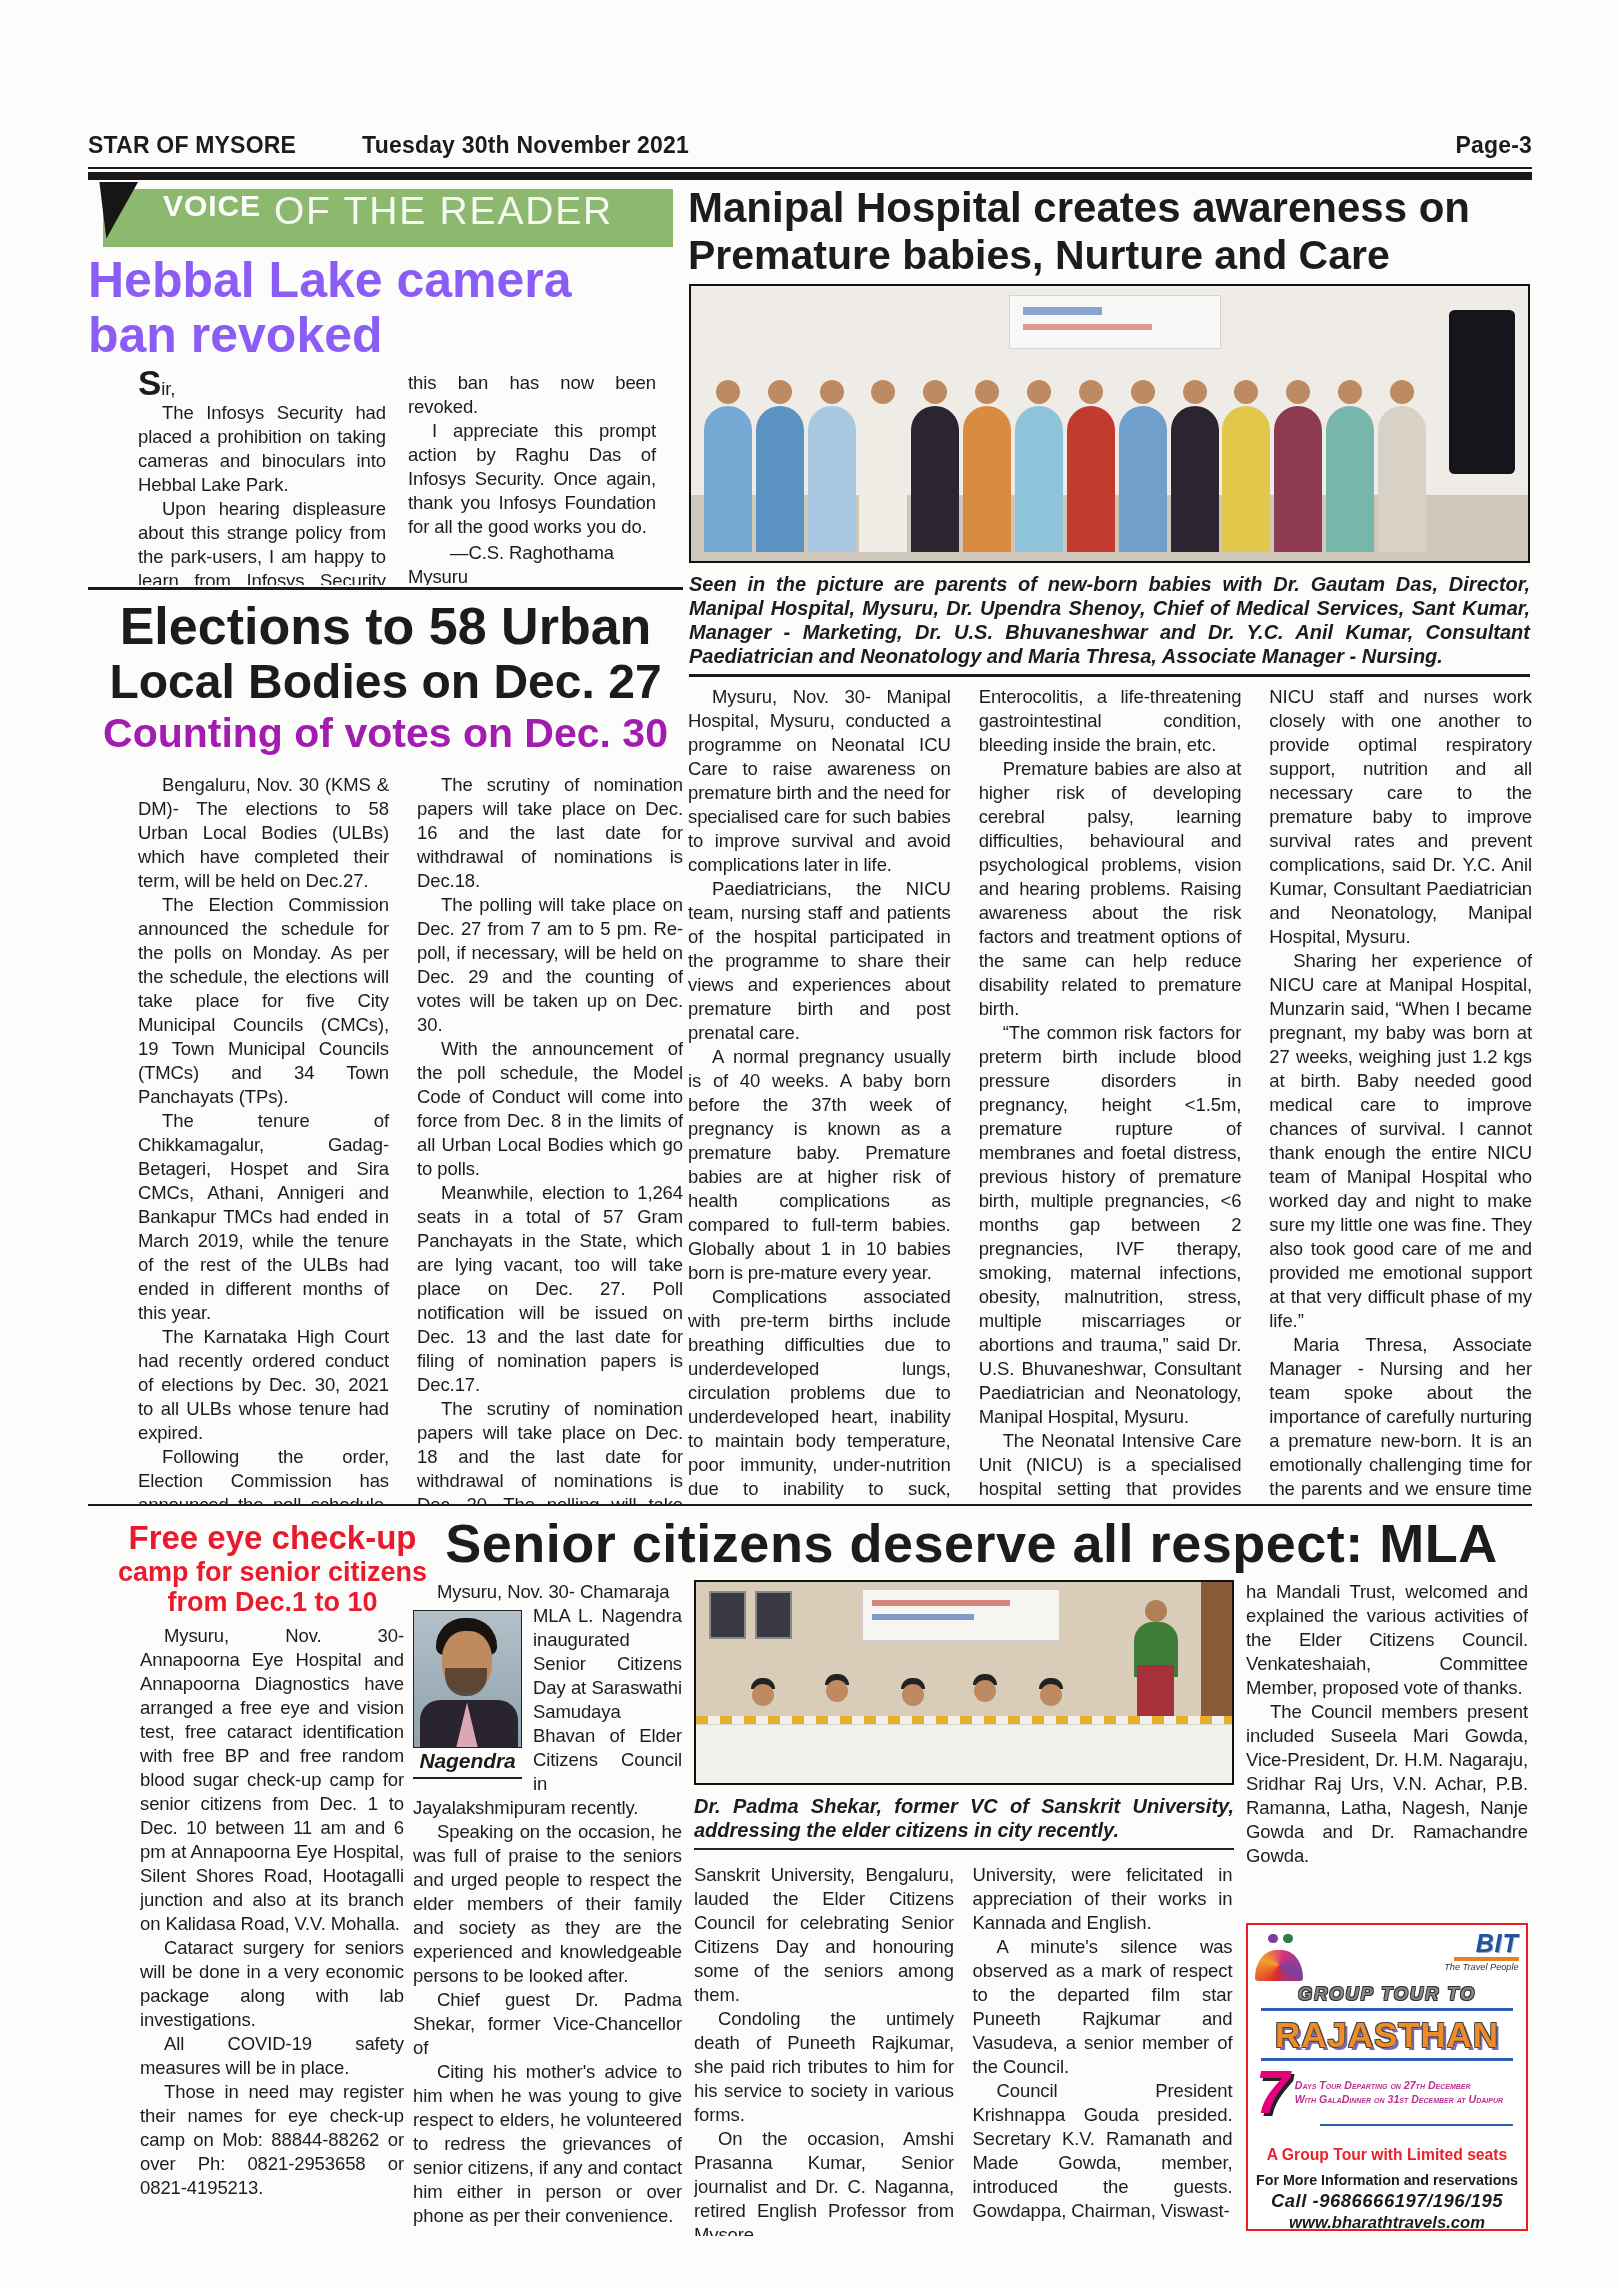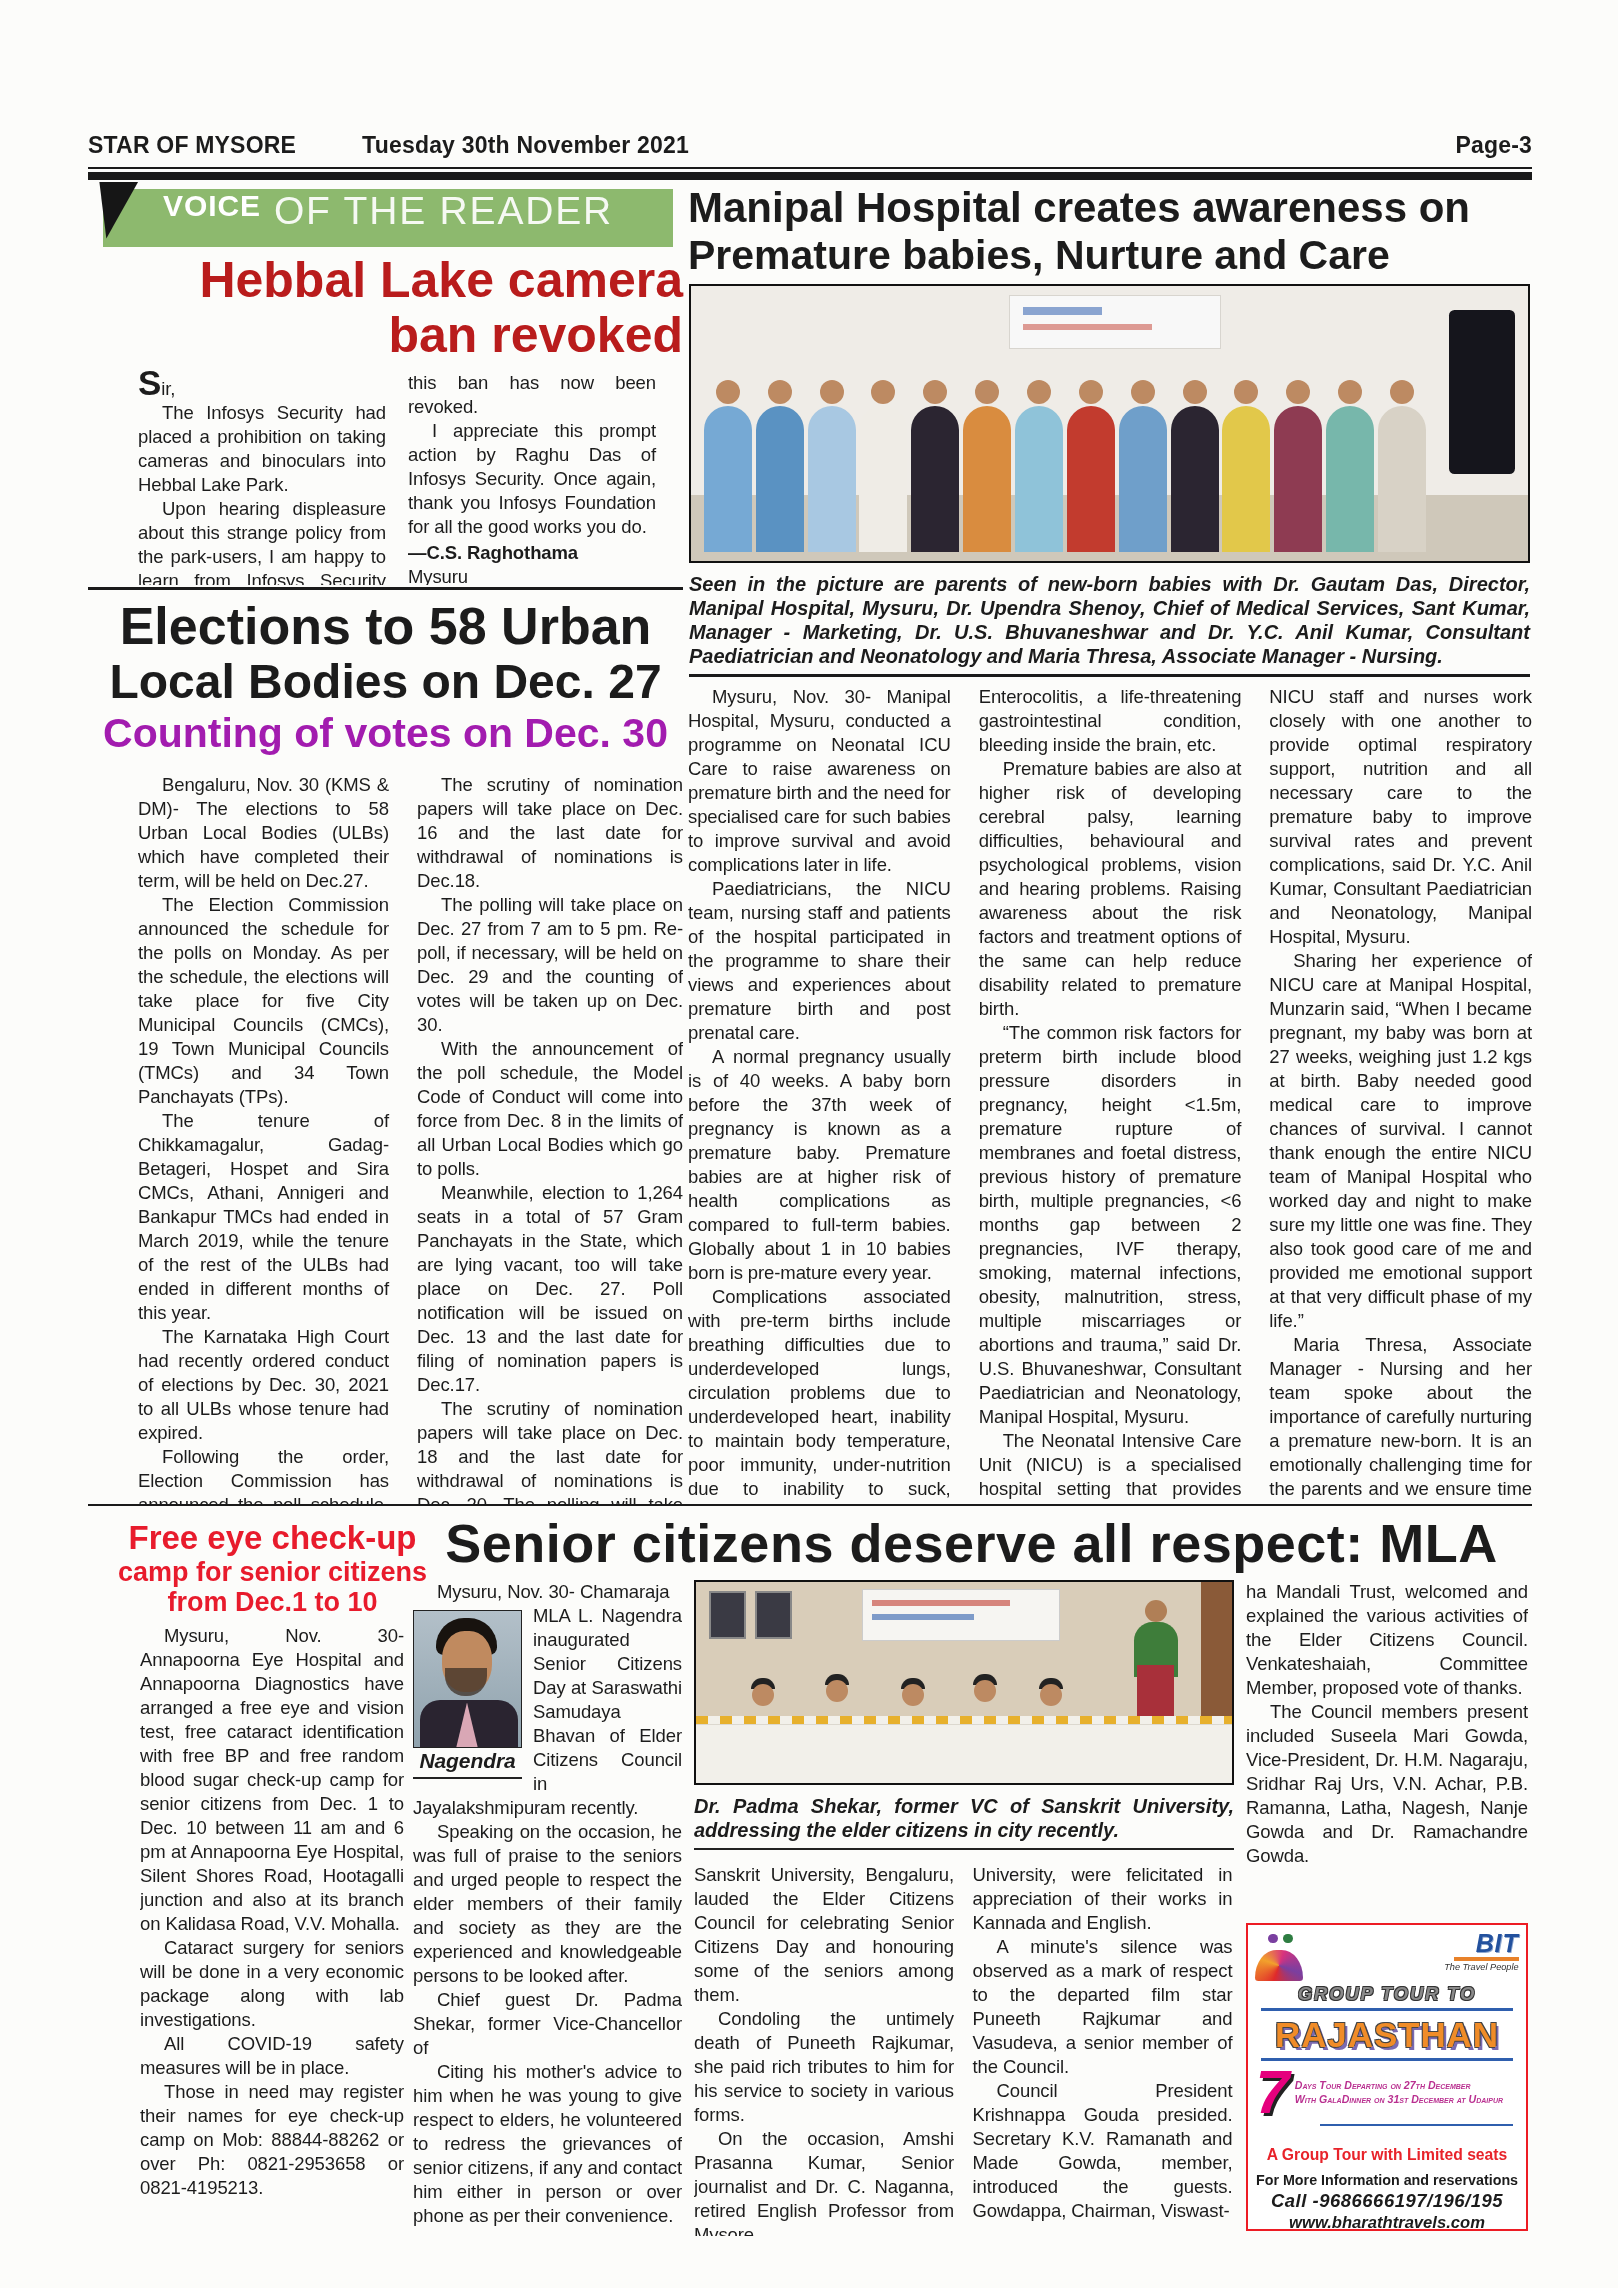--- a/index.html
+++ b/index.html
@@ -22,21 +22,21 @@
   .ind{text-indent:24px}
   .cap{font-weight:bold;font-style:italic;font-size:20px;line-height:24px;text-align:justify}
 
   
   .banner{left:103px;top:189px;width:570px;height:58px;background:#8db96e;color:#fff;
           display:flex;align-items:flex-start;justify-content:center;gap:13px}
   .fold{position:absolute;left:-3.7px;top:-7.4px;width:39px;height:57px;background:#161616;
         clip-path:polygon(0 0,100% 0,18% 100%)}
   .banner-bold{font-size:30px;font-weight:800;letter-spacing:0.9px}
   .banner-rest{font-size:39px;font-weight:400;letter-spacing:1.8px;opacity:.92}
-  .hl-hebbal{left:88px;top:253px;width:595px;text-align:right;font-weight:bold;color:#b91c1c}
+  .hl-hebbal{left:88px;top:253px;width:595px;text-align:left;font-weight:bold;color:#8b5cf6}
   .hl-hebbal .l1{font-size:50px;line-height:55px}
   .hl-hebbal .l2{font-size:50px;line-height:55px}
   .hl-elect{left:88px;top:598px;width:595px;text-align:center;font-weight:bold}
   .hl-elect .l1{font-size:52px;line-height:57px}
   .hl-elect .l2{font-size:48px;line-height:54px}
   .hl-elect .sub{font-size:41px;line-height:48px;color:#a21caf}
   .hl-manipal{left:688px;top:183px;width:844px;text-align:left;font-weight:bold}
   .hl-manipal .l1{font-size:42px;line-height:49px}
   .hl-manipal .l2{font-size:41px;line-height:46px}
   .hl-free{left:88px;top:1519px;width:369px;text-align:center;font-weight:bold;color:#e81b2c}
@@ -48,21 +48,21 @@
   
   .twocol{display:flex}
   .hebbal-body{left:138px;top:371px;width:519px;height:214px;gap:22px}
   .hebbal-body .c{width:248px;height:214px}
   .elect-body{left:138px;top:773px;width:545px;height:733px;gap:28px}
   .elect-body .c1{width:251px;height:733px}
   .elect-body .c2{width:266px;height:733px}
   .free-body{left:140px;top:1624px;width:264px;height:605px}
   .manipal-body{left:688px;top:685px;width:844px;height:818px;display:flex;gap:28px}
   .manipal-body .c{width:263px;height:818px}
-  .sig{font-weight:bold;text-align:left;margin-top:1.8px}
+  .sig{font-weight:normal;text-align:center;margin-top:1.8px}
 
   .bigS{font-size:35px;font-weight:bold;line-height:24px}
 
   
   .photo-frame{border:2.8px solid #111;position:relative;overflow:hidden;background:#e9e6e0}
   .manipal-photo{left:689px;top:284px;width:841px;height:279px;
                  background:linear-gradient(#efece7 0 76%,#cfc8ba 76% 100%)}
   .wallsign{position:absolute;left:38%;top:9.2px;width:212px;height:54px;background:#f8f8f8;
             border:0.9px solid #d8d5cf}
   .wallsign i{position:absolute;left:13px;top:11px;width:79px;height:7.4px;background:#2f5fae;opacity:.55}

